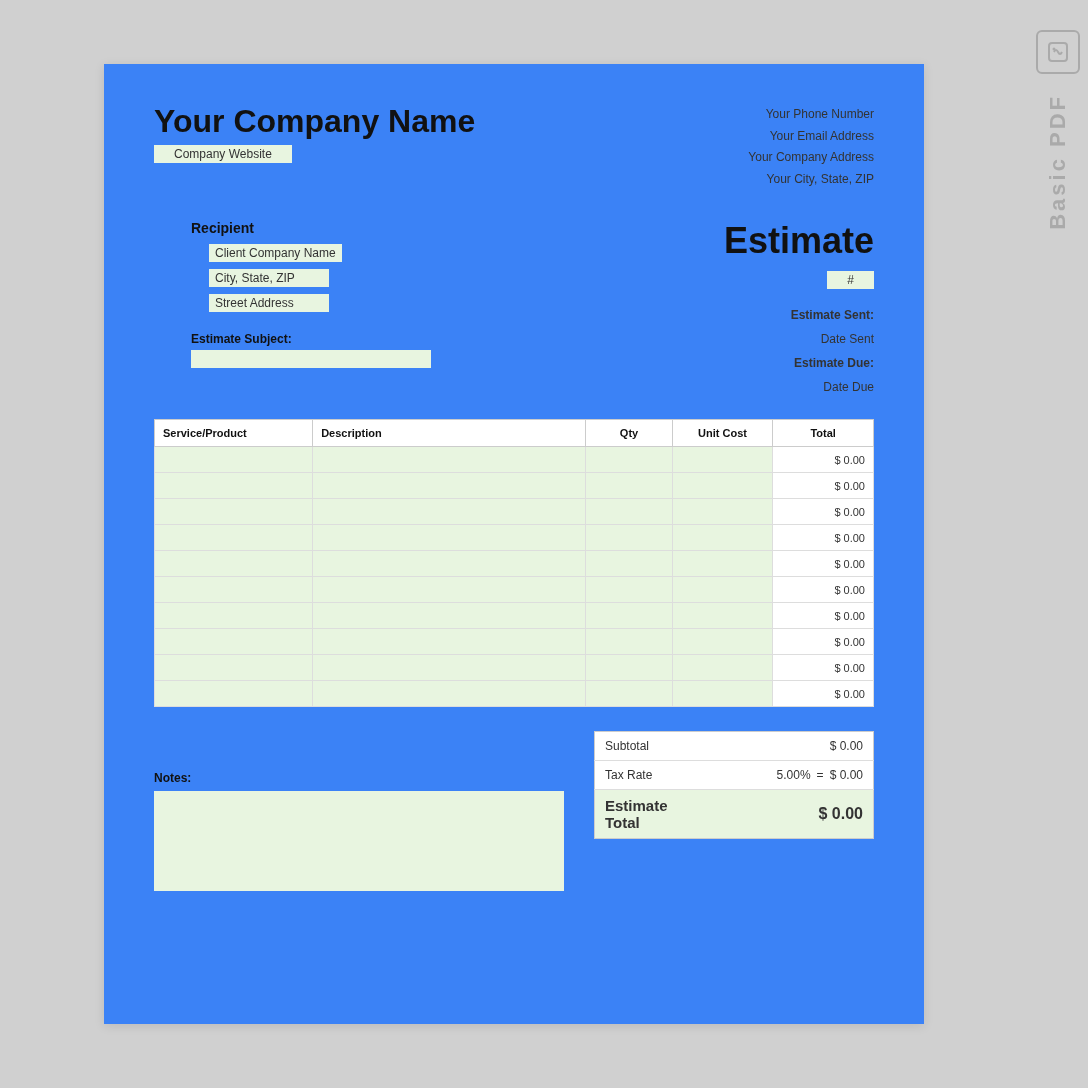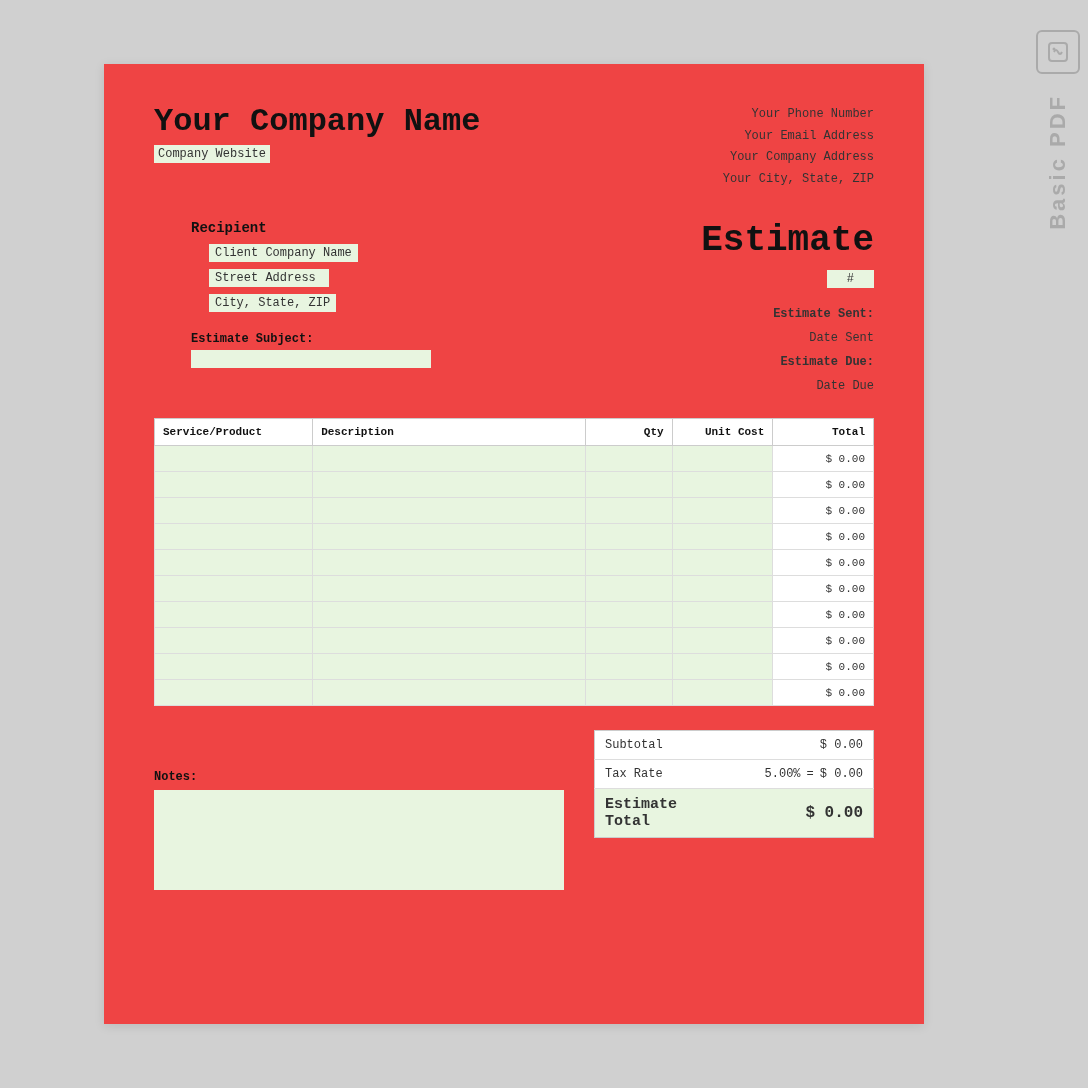--- a/index.html
+++ b/index.html
@@ -46,49 +46,48 @@
       transform: rotate(180deg);
       color: #aaa;
       font-size: 22px;
       font-weight: bold;
       letter-spacing: 3px;
       margin-top: 10px;
     }
 
     
     .document {
-      background: #ef4444;
+      background: #3b82f6;
       width: 820px;
       min-height: 960px;
       padding: 40px 50px;
       position: relative;
       margin-right: 60px;
       box-shadow: 0 2px 10px rgba(0,0,0,0.1);
-      font-family: Liberation Mono, monospace;
     }
 
     
     .header {
       display: flex;
       justify-content: space-between;
       align-items: flex-start;
       margin-bottom: 30px;
     }
 
     .company-left .company-name {
       font-size: 32px;
       font-weight: 900;
       color: #111;
       line-height: 1.1;
     }
 
     .company-website {
       display: inline-block;
       background: #e8f5e0;
-      padding: 2px 4px;
+      padding: 2px 20px;
       font-size: 12px;
       color: #333;
       margin-top: 6px;
     }
 
     .company-right {
       text-align: right;
       font-size: 12px;
       color: #333;
       line-height: 1.8;
@@ -187,21 +186,21 @@
     .items-table th {
       background: #fff;
       border: 1px solid #ccc;
       padding: 7px 8px;
       font-size: 11px;
       font-weight: bold;
       text-align: left;
       color: #111;
     }
 
-    .items-table th.right { text-align: right; }
+    .items-table th.right { text-align: center; }
 
     .items-table td {
       border: 1px solid #ddd;
       padding: 0;
       height: 26px;
     }
 
     .items-table td.green-cell {
       background: #e8f5e0;
     }
@@ -326,24 +325,24 @@
     </div>
   </div>
 
   <div class="info-section">
     <div class="recipient-col">
       <div class="recipient-label">Recipient</div>
       <div class="field-row">
         <span class="field-highlight">Client Company Name</span>
       </div>
       <div class="field-row">
-        <span class="field-highlight">Street Address</span>
+        <span class="field-highlight">City, State, ZIP</span>
       </div>
       <div class="field-row">
-        <span class="field-highlight">City, State, ZIP</span>
+        <span class="field-highlight">Street Address</span>
       </div>
       <div class="estimate-subject-label">Estimate Subject:</div>
       <div class="subject-field"></div>
     </div>
 
     <div class="estimate-col">
       <div class="estimate-title">Estimate</div>
       <div style="text-align:right;">
         <span class="estimate-number">#</span>
       </div>

